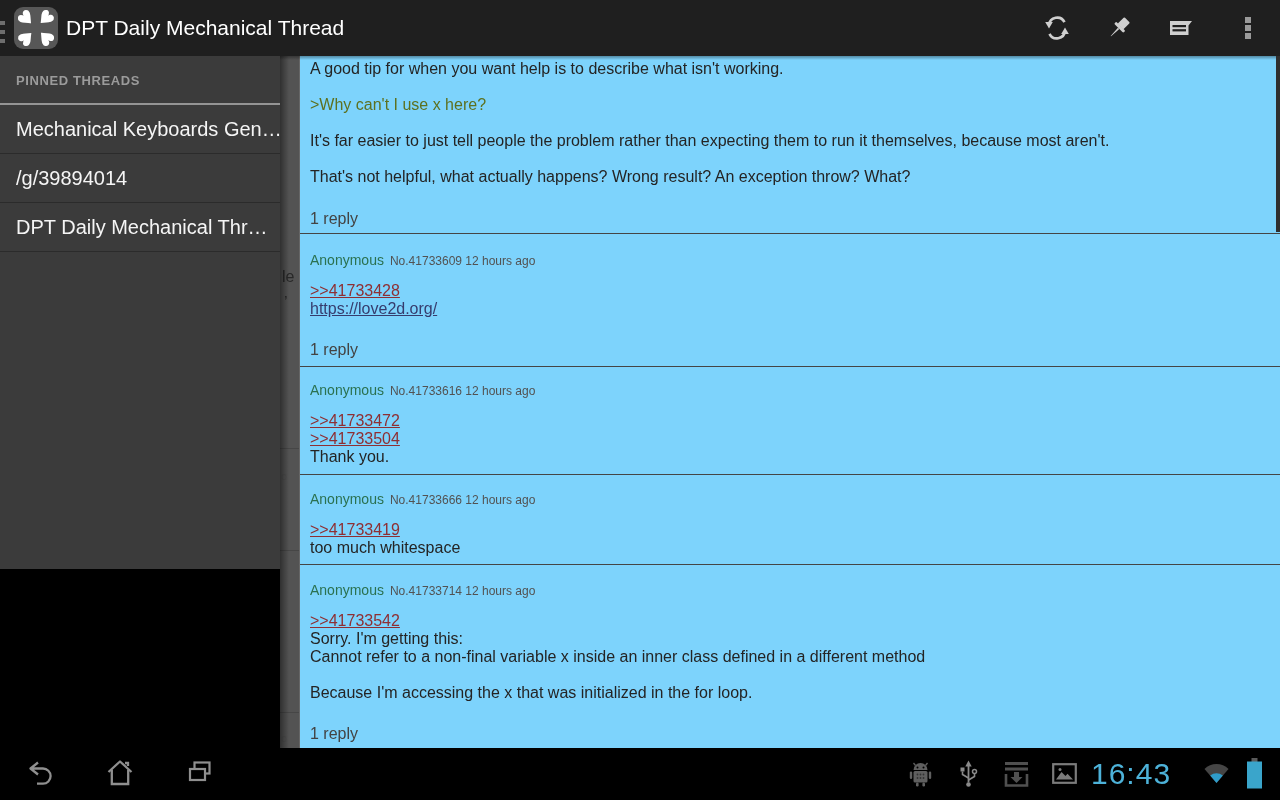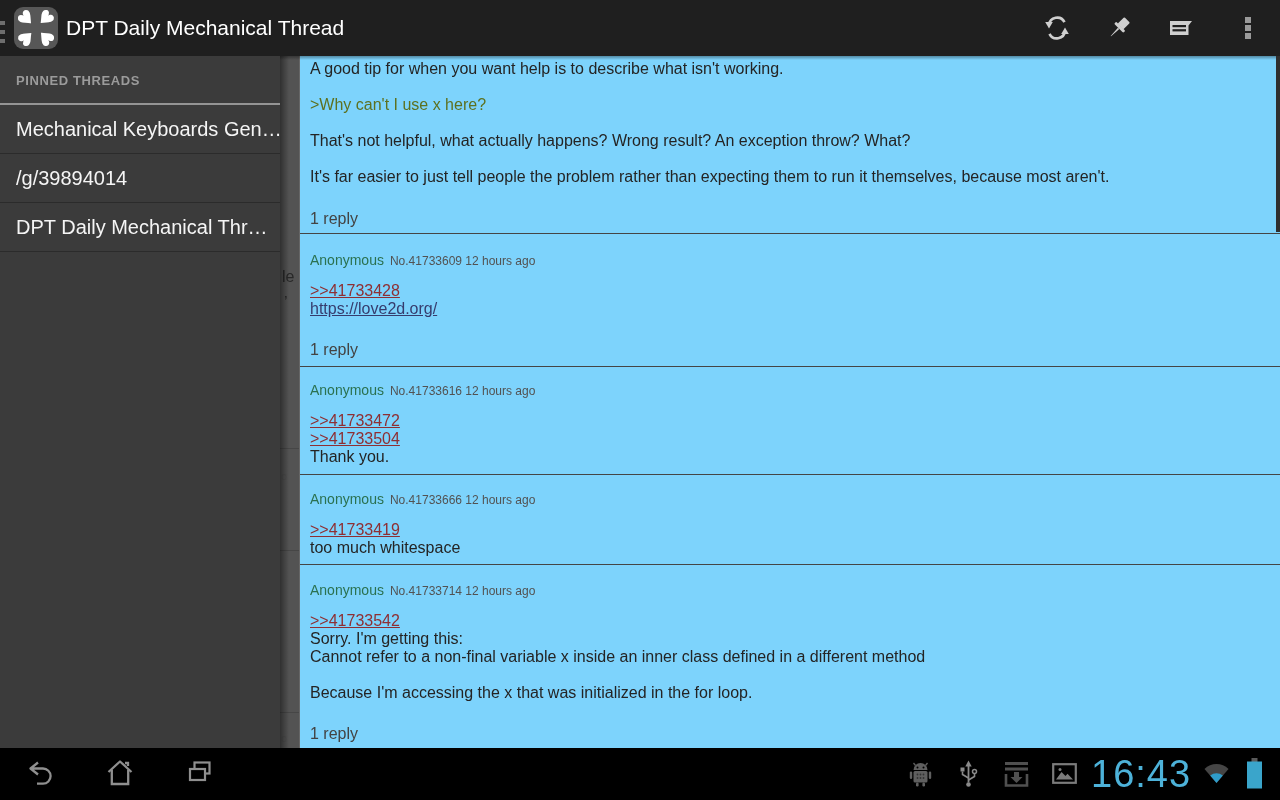--- a/index.html
+++ b/index.html
@@ -18,21 +18,21 @@
   .h3{left:3px;bottom:2px;transform:rotate(-135deg);}
   .h4{right:3px;bottom:2px;transform:rotate(135deg);}
   .ab-title{position:absolute;left:66px;top:0;height:56px;line-height:56px;font-size:21px;color:#fff;white-space:nowrap;}
   .spinner{position:absolute;left:340px;top:0;width:178px;height:56px;}
   .spinner-label{position:absolute;left:12px;top:0;height:56px;line-height:56px;font-size:17px;color:#ededed;}
   .spinner-caret{position:absolute;left:158px;top:37px;width:0;height:0;border-style:solid;
                  border-width:0 0 11px 11px;border-color:transparent transparent #8a8a8a transparent;}
   .abar-btn{position:absolute;top:14px;width:28px;height:28px;}
 
   
-  .drawer{position:absolute;left:0;top:56px;width:280px;height:692px;background:#3b3b3b;z-index:5;}
+  .drawer{position:absolute;left:0;top:56px;width:280px;height:513px;background:#3b3b3b;z-index:5;}
   .drawer-header{height:47px;line-height:50px;padding-left:16px;color:#9b9b9b;font-size:13px;
                  font-weight:bold;letter-spacing:.6px;border-bottom:2px solid #949494;}
   .drawer-item{height:48px;line-height:48px;padding-left:16px;color:#f5f5f5;font-size:20px;
                border-bottom:1px solid #2b2b2b;white-space:nowrap;overflow:hidden;}
   .drawer-shadow{position:absolute;left:280px;top:56px;width:9px;height:692px;z-index:4;
                  background:linear-gradient(to right,rgba(0,0,0,.42),rgba(0,0,0,0));}
 
   
   .peek{position:absolute;left:280px;top:56px;width:19px;height:692px;background:#535353;
         border-right:1px solid #666;overflow:hidden;}
@@ -56,21 +56,21 @@
   .reply-count{color:#434343;margin-top:23px;line-height:18px;}
   .rc1{margin-top:24px;}
   .top-shadow{position:absolute;left:280px;top:56px;width:1000px;height:4px;
               background:linear-gradient(rgba(0,0,0,.35),rgba(0,0,0,0));z-index:3;}
   .scrollbar{position:absolute;left:1276px;top:56px;width:4px;height:176px;background:#2e2e2e;z-index:3;}
 
   
   .navbar{position:absolute;left:0;top:748px;width:1280px;height:52px;background:#000;z-index:6;}
   .nav-ic{position:absolute;top:10px;width:30px;height:30px;}
   .tray-ic{position:absolute;}
-  .clock{position:absolute;left:1091px;top:4px;font-size:38px;font-weight:100;letter-spacing:1px;
+  .clock{position:absolute;left:1091px;top:4px;font-size:30px;font-weight:100;letter-spacing:1px;
          color:#4db2d9;line-height:44px;}
 </style>
 </head>
 <body>
 
 <div class="screen">
 
   <div class="action-bar">
     <div class="edge-lines">
         <div></div>
@@ -132,22 +132,22 @@
     <div class="peek-div" style="top:392px;"></div>
     <div class="peek-div" style="top:494px;"></div>
     <div class="peek-div" style="top:656px;"></div>
   </div>
 
   <div class="posts">
 
     <div class="sec" style="top:0;height:178px;padding-top:4px;">
       <p>A good tip for when you want help is to describe what isn't working.</p>
       <p class="green">&gt;Why can't I use x here?</p>
+      <p>It's far easier to just tell people the problem rather than expecting them to run it themselves, because most aren't.</p>
       <p>That's not helpful, what actually happens? Wrong result? An exception throw? What?</p>
-      <p>It's far easier to just tell people the problem rather than expecting them to run it themselves, because most aren't.</p>
       <div class="reply-count rc1">1 reply</div>
     </div>
 
     <div class="sec" style="top:178px;height:133px;padding-top:17px;">
       <div class="post-head">
         <span class="pname">Anonymous</span><span class="pmeta">No.41733609 12 hours ago</span>
       </div>
       <span class="ql">&gt;&gt;41733428</span>
       <span class="plink">https://love2d.org/</span>
       <div class="reply-count">1 reply</div>

